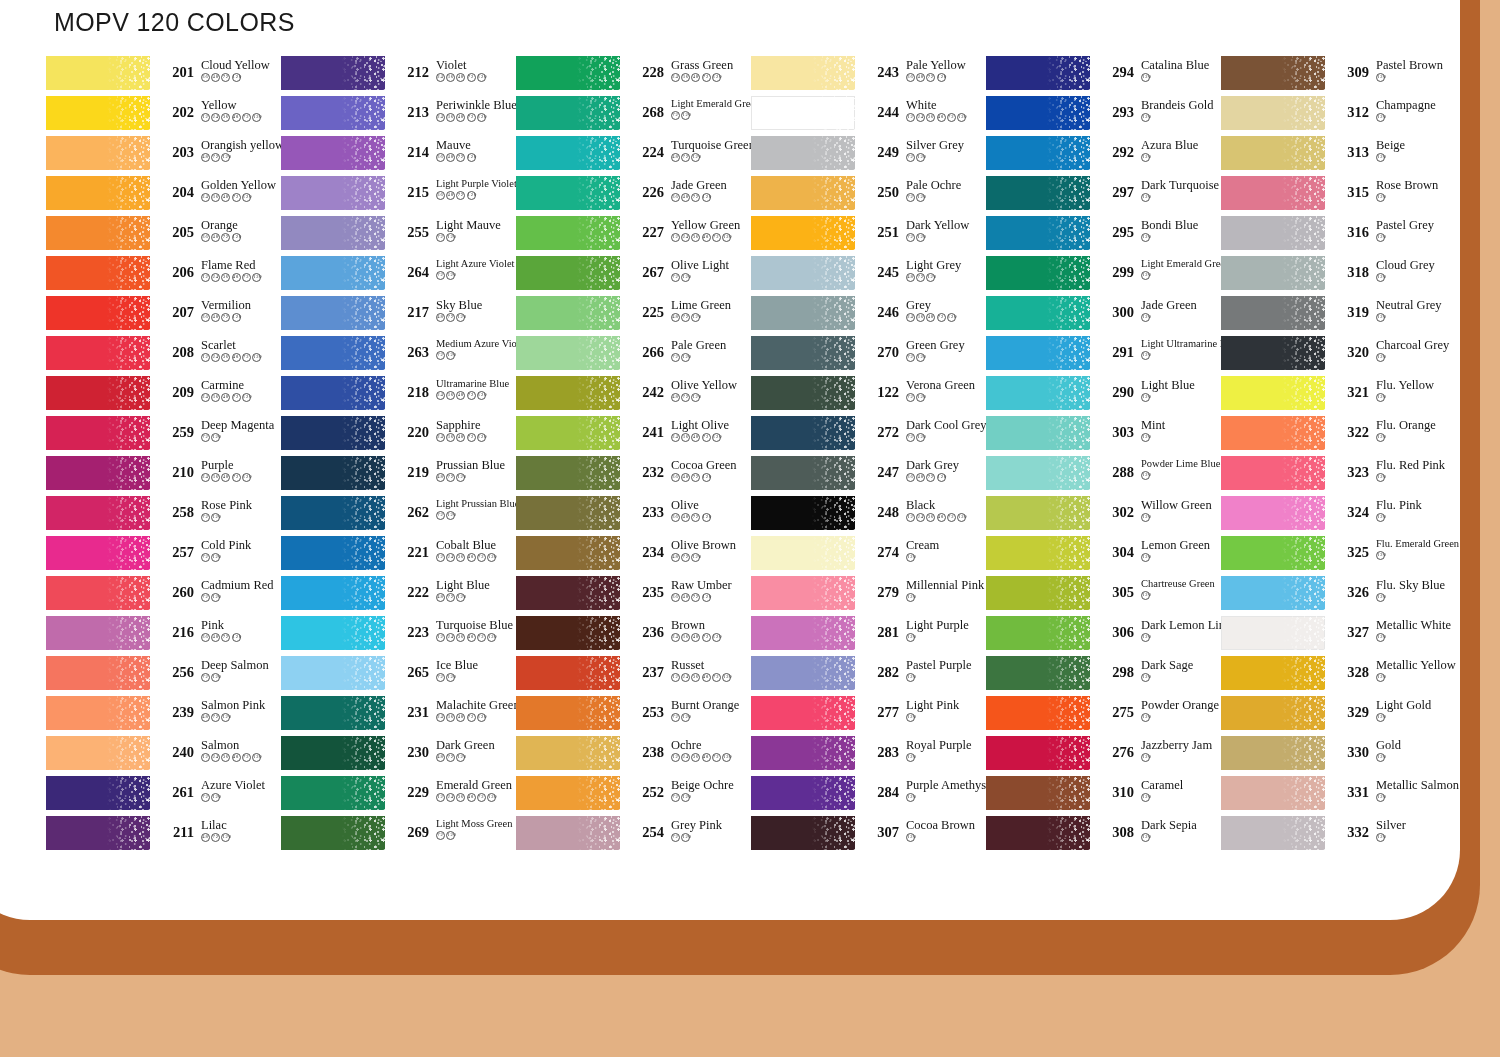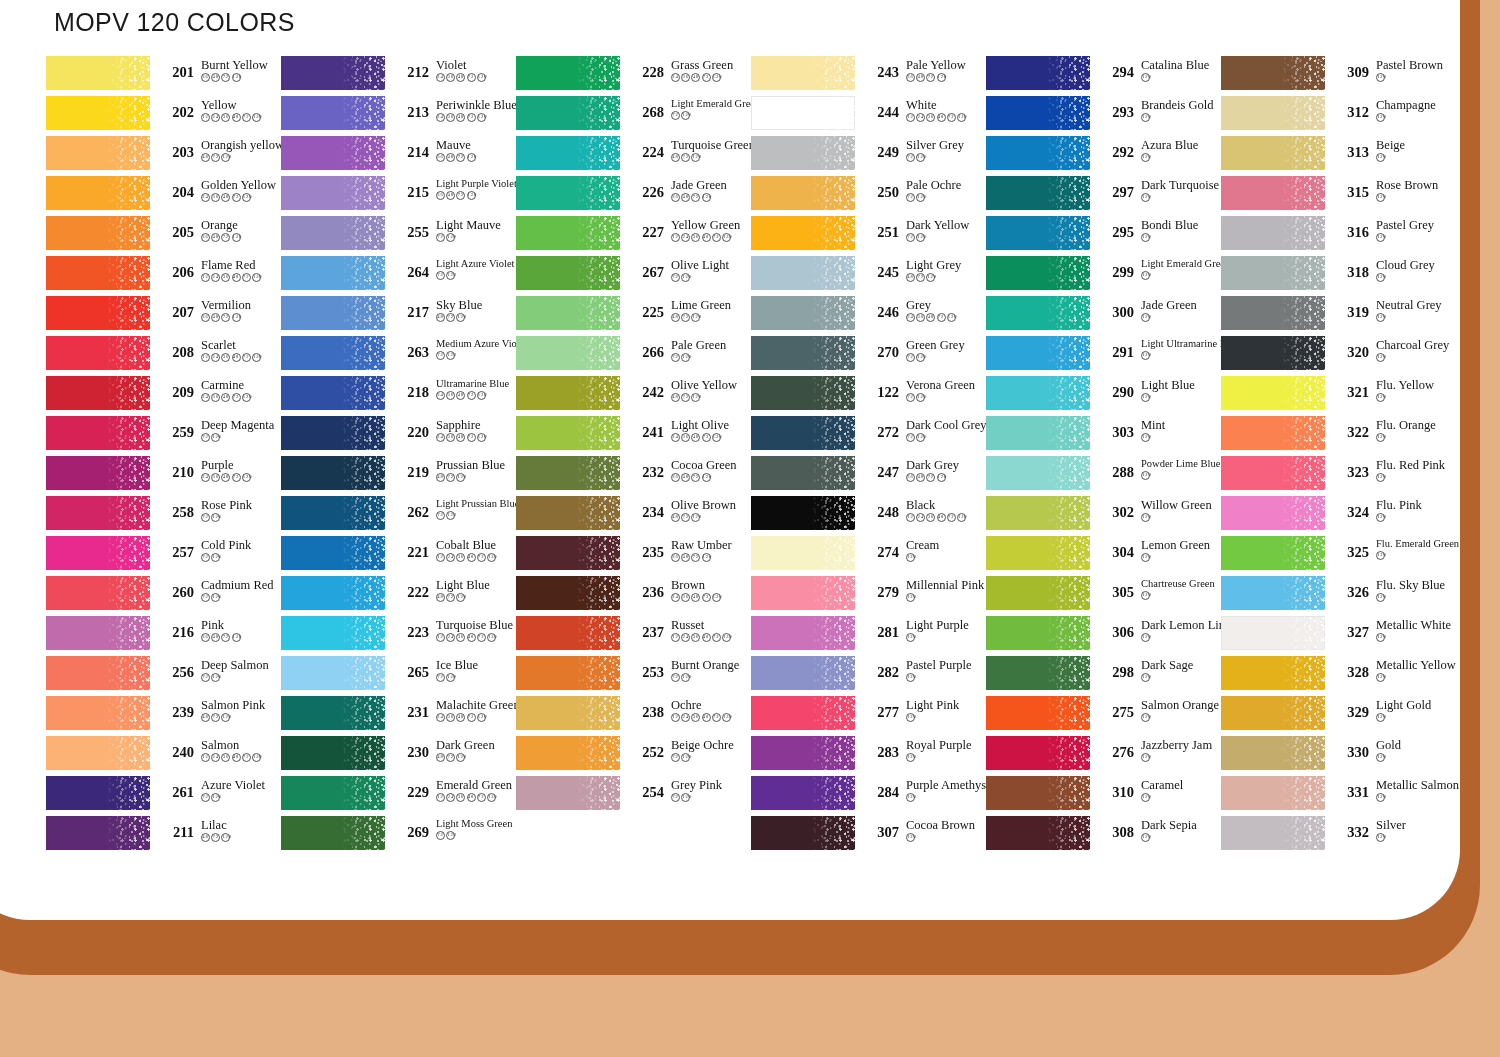--- a/index.html
+++ b/index.html
@@ -102,21 +102,21 @@
   <div class="title">MOPV 120 COLORS</div>
 
   <div class="grid">
       <div class="col">
         <div class="swrow">
           <div class="chip" style="background: rgb(245, 228, 93);">
             <div class="grain"></div>
           </div>
           <div class="num">201</div>
           <div class="meta">
-            <div class="nm">Burnt Yellow</div>
+            <div class="nm">Cloud Yellow</div>
             <div class="sets"><span>36</span><span>48</span><span>72</span><span>120</span></div>
           </div>
         </div>
         <div class="swrow">
           <div class="chip" style="background: rgb(251, 216, 27);">
             <div class="grain"></div>
           </div>
           <div class="num">202</div>
           <div class="meta">
             <div class="nm">Yellow</div>
@@ -611,20 +611,30 @@
           <div class="chip" style="background: rgb(102, 122, 58);">
             <div class="grain"></div>
           </div>
           <div class="num">232</div>
           <div class="meta">
             <div class="nm">Cocoa Green</div>
             <div class="sets"><span>36</span><span>48</span><span>72</span><span>120</span></div>
           </div>
         </div>
         <div class="swrow">
+          <div class="chip" style="background: rgb(119, 113, 58);">
+            <div class="grain"></div>
+          </div>
+          <div class="num">233</div>
+          <div class="meta">
+            <div class="nm">Olive</div>
+            <div class="sets"><span>36</span><span>48</span><span>72</span><span>120</span></div>
+          </div>
+        </div>
+        <div class="swrow">
           <div class="chip" style="background: rgb(138, 108, 53);">
             <div class="grain"></div>
           </div>
           <div class="num">234</div>
           <div class="meta">
             <div class="nm">Olive Brown</div>
             <div class="sets"><span>48</span><span>72</span><span>120</span></div>
           </div>
         </div>
         <div class="swrow">
@@ -1060,21 +1070,21 @@
             <div class="nm">Dark Sage</div>
             <div class="sets"><span>120</span></div>
           </div>
         </div>
         <div class="swrow">
           <div class="chip" style="background: rgb(245, 85, 27);">
             <div class="grain"></div>
           </div>
           <div class="num">275</div>
           <div class="meta">
-            <div class="nm">Salmon Orange</div>
+            <div class="nm">Powder Orange</div>
             <div class="sets"><span>120</span></div>
           </div>
         </div>
         <div class="swrow">
           <div class="chip" style="background: rgb(204, 19, 68);">
             <div class="grain"></div>
           </div>
           <div class="num">276</div>
           <div class="meta">
             <div class="nm">Jazzberry Jam</div>

